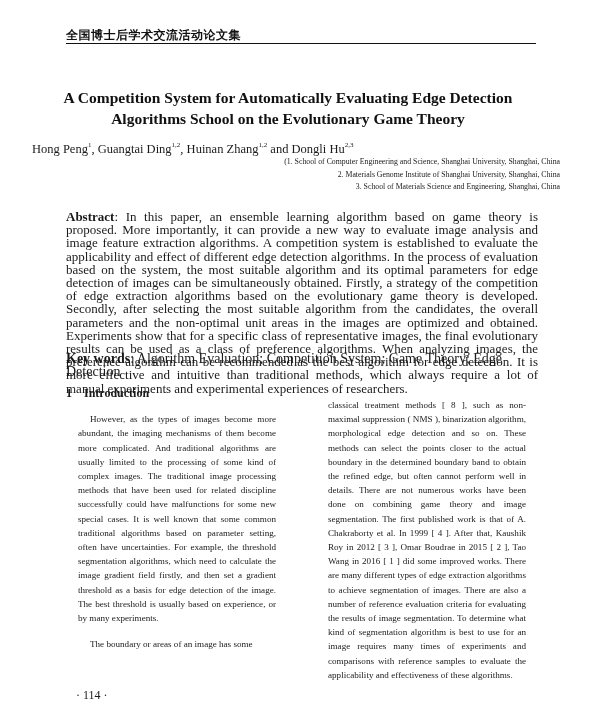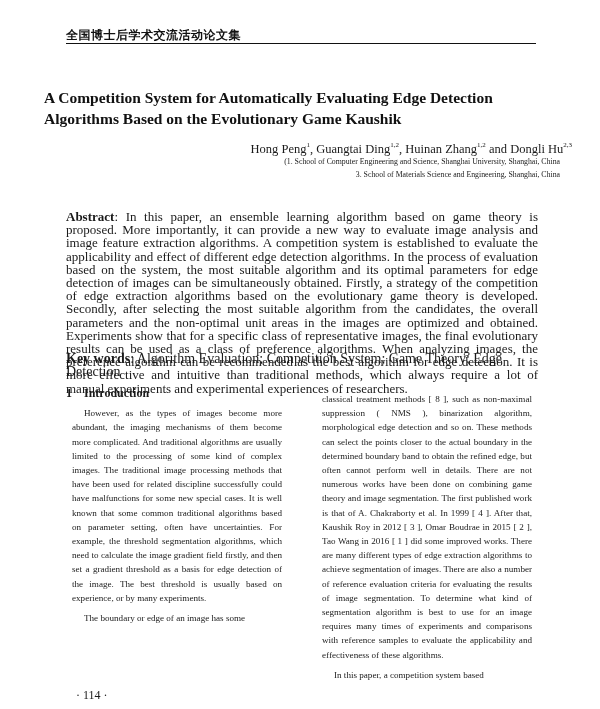--- a/index.html
+++ b/index.html
@@ -11,27 +11,27 @@
   .running-head {
     position: absolute; left: 66px; top: 27px;
     font-family: "DejaVu Sans", sans-serif; font-weight: bold;
     font-size: 12px; letter-spacing: 0.5px; color: #111;
   }
   .head-rule {
     position: absolute; left: 66px; top: 43px; width: 470px; height: 0;
     border-top: 1.2px solid #111;
   }
   .title {
-    position: absolute; left: 44px; top: 87px; width: 520px;
-    font-weight: bold; font-size: 15.5px; line-height: 21px;
+    position: absolute; left: 28px; top: 87px; width: 520px;
+    text-align: center; font-weight: bold; font-size: 15.5px; line-height: 21px;
     color: #111;
   }
   .authors {
-    position: absolute; left: 52px; top: 137px; width: 520px;
-    text-align: right; font-size: 12.5px; line-height: 16px;
+    position: absolute; left: 32px; top: 137px; width: 520px;
+    text-align: left; font-size: 12.5px; line-height: 16px;
   }
   .authors sup { font-size: 7px; vertical-align: 6px; }
   .affils {
     position: absolute; left: 40px; top: 156px; width: 520px;
     text-align: right; font-size: 7.8px; line-height: 12.5px;
   }
   .abstract {
     position: absolute; left: 66px; top: 210px; width: 472px;
     font-size: 13px; line-height: 13.2px; text-align: justify;
   }
@@ -39,65 +39,65 @@
   .keywords {
     position: absolute; left: 66px; top: 352px; width: 472px;
     font-size: 14px; line-height: 13px;
   }
   .col {
     position: absolute; top: 386px; width: 222px;
     font-size: 9.1px; line-height: 14.2px; text-align: justify;
   }
   .col.left { left: 66px; }
   .col.right { left: 316px; top: 386px; }
-  .col p { margin: 6px; text-indent: 12px; }
+  .col p { margin: 12px; text-indent: 12px; }
   .col p.noindent { text-indent: 0; }
   .sec-head { font-weight: bold; font-size: 12px; margin: 0 0 2px 0; }
   .sec-head span.num { display: inline-block; width: 18px; }
   .page-num {
     position: absolute; left: 76px; top: 688px; font-size: 12px;
   }
 </style>
 </head>
 <body>
 
 <div class="running-head">全国博士后学术交流活动论文集</div>
 <div class="head-rule"></div>
 
 <div class="title">
   <div>A Competition System for Automatically Evaluating Edge Detection</div>
-  <div>Algorithms Based on the Evolutionary Game Kaushik</div>
+  <div>Algorithms School on the Evolutionary Game Theory</div>
 </div>
 
 <div class="authors">
   <span>Hong Peng</span><sup>1</sup><span>, </span>
   <span>Guangtai Ding</span><sup>1,2</sup><span>, </span>
   <span>Huinan Zhang</span><sup>1,2</sup><span> and </span>
   <span>Dongli Hu</span><sup>2,3</sup>
 </div>
 
 <div class="affils">
   <div>(1. School of Computer Engineering and Science, Shanghai University, Shanghai, China</div>
+  <div>2. Materials Genome Institute of Shanghai University, Shanghai, China</div>
   <div>3. School of Materials Science and Engineering, Shanghai, China</div>
 </div>
 
 <div class="abstract">
   <b>Abstract</b><span>: In this paper, an ensemble learning algorithm based on game theory is proposed. More importantly, it can provide a new way to evaluate image analysis and image feature extraction algorithms. A competition system is established to evaluate the applicability and effect of different edge detection algorithms. In the process of evaluation based on the system, the most suitable algorithm and its optimal parameters for edge detection of images can be simultaneously obtained. Firstly, a strategy of the competition of edge extraction algorithms based on the evolutionary game theory is developed. Secondly, after selecting the most suitable algorithm from the candidates, the overall parameters and the non-optimal unit areas in the images are optimized and obtained. Experiments show that for a specific class of representative images, the final evolutionary results can be used as a class of preference algorithms. When analyzing images, the preference algorithm can be recommended as the best algorithm for edge detection. It is more effective and intuitive than traditional methods, which always require a lot of manual experiments and experimental experiences of researchers.</span>
 </div>
 
 <div class="keywords">
   <b>Key words</b><span>: Algorithm Evaluation; Competition System; Game Theory; Edge Detection</span>
 </div>
 
 <div class="col left">
   <div class="sec-head">
     <span class="num">1</span><span>Introduction</span>
   </div>
   <p>However, as the types of images become more abundant, the imaging mechanisms of them become more complicated. And traditional algorithms are usually limited to the processing of some kind of complex images. The traditional image processing methods that have been used for related discipline successfully could have malfunctions for some new special cases. It is well known that some common traditional algorithms based on parameter setting, often have uncertainties. For example, the threshold segmentation algorithms, which need to calculate the image gradient field firstly, and then set a gradient threshold as a basis for edge detection of the image. The best threshold is usually based on experience, or by many experiments.</p>
-  <p>The boundary or edge of an image has some</p>
+  <p>The boundary or areas of an image has some</p>
 </div>
 
 <div class="col right">
   <p class="noindent">classical treatment methods [ 8 ], such as non-maximal suppression ( NMS ), binarization algorithm, morphological edge detection and so on. These methods can select the points closer to the actual boundary in the determined boundary band to obtain the refined edge, but often cannot perform well in details. There are not numerous works have been done on combining game theory and image segmentation. The first published work is that of A. Chakraborty et al. In 1999 [ 4 ]. After that, Kaushik Roy in 2012 [ 3 ], Omar Boudrae in 2015 [ 2 ], Tao Wang in 2016 [ 1 ] did some improved works. There are many different types of edge extraction algorithms to achieve segmentation of images. There are also a number of reference evaluation criteria for evaluating the results of image segmentation. To determine what kind of segmentation algorithm is best to use for an image requires many times of experiments and comparisons with reference samples to evaluate the applicability and effectiveness of these algorithms.</p>
-  <p>In this paper, a competition system based</p>
 </div>
 
 <div class="page-num">· 114 ·</div>
 
 </body></html>

